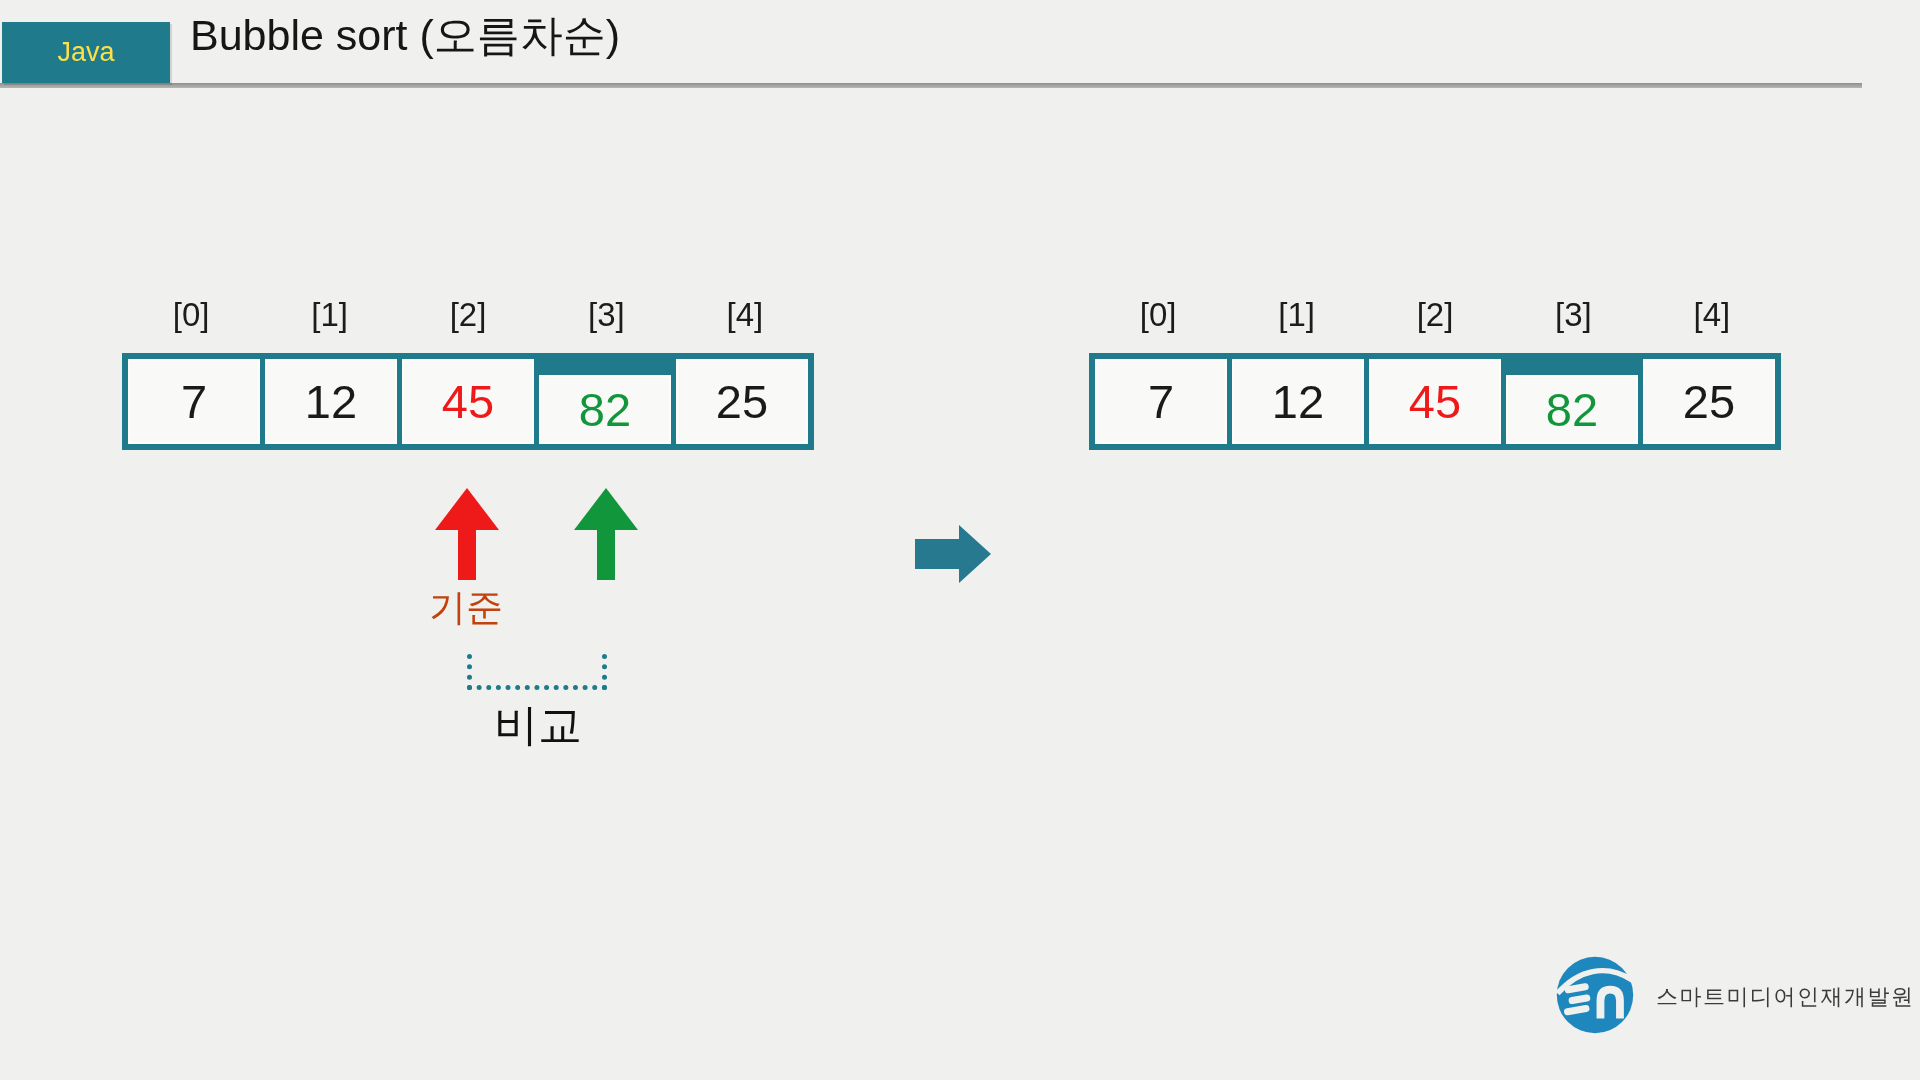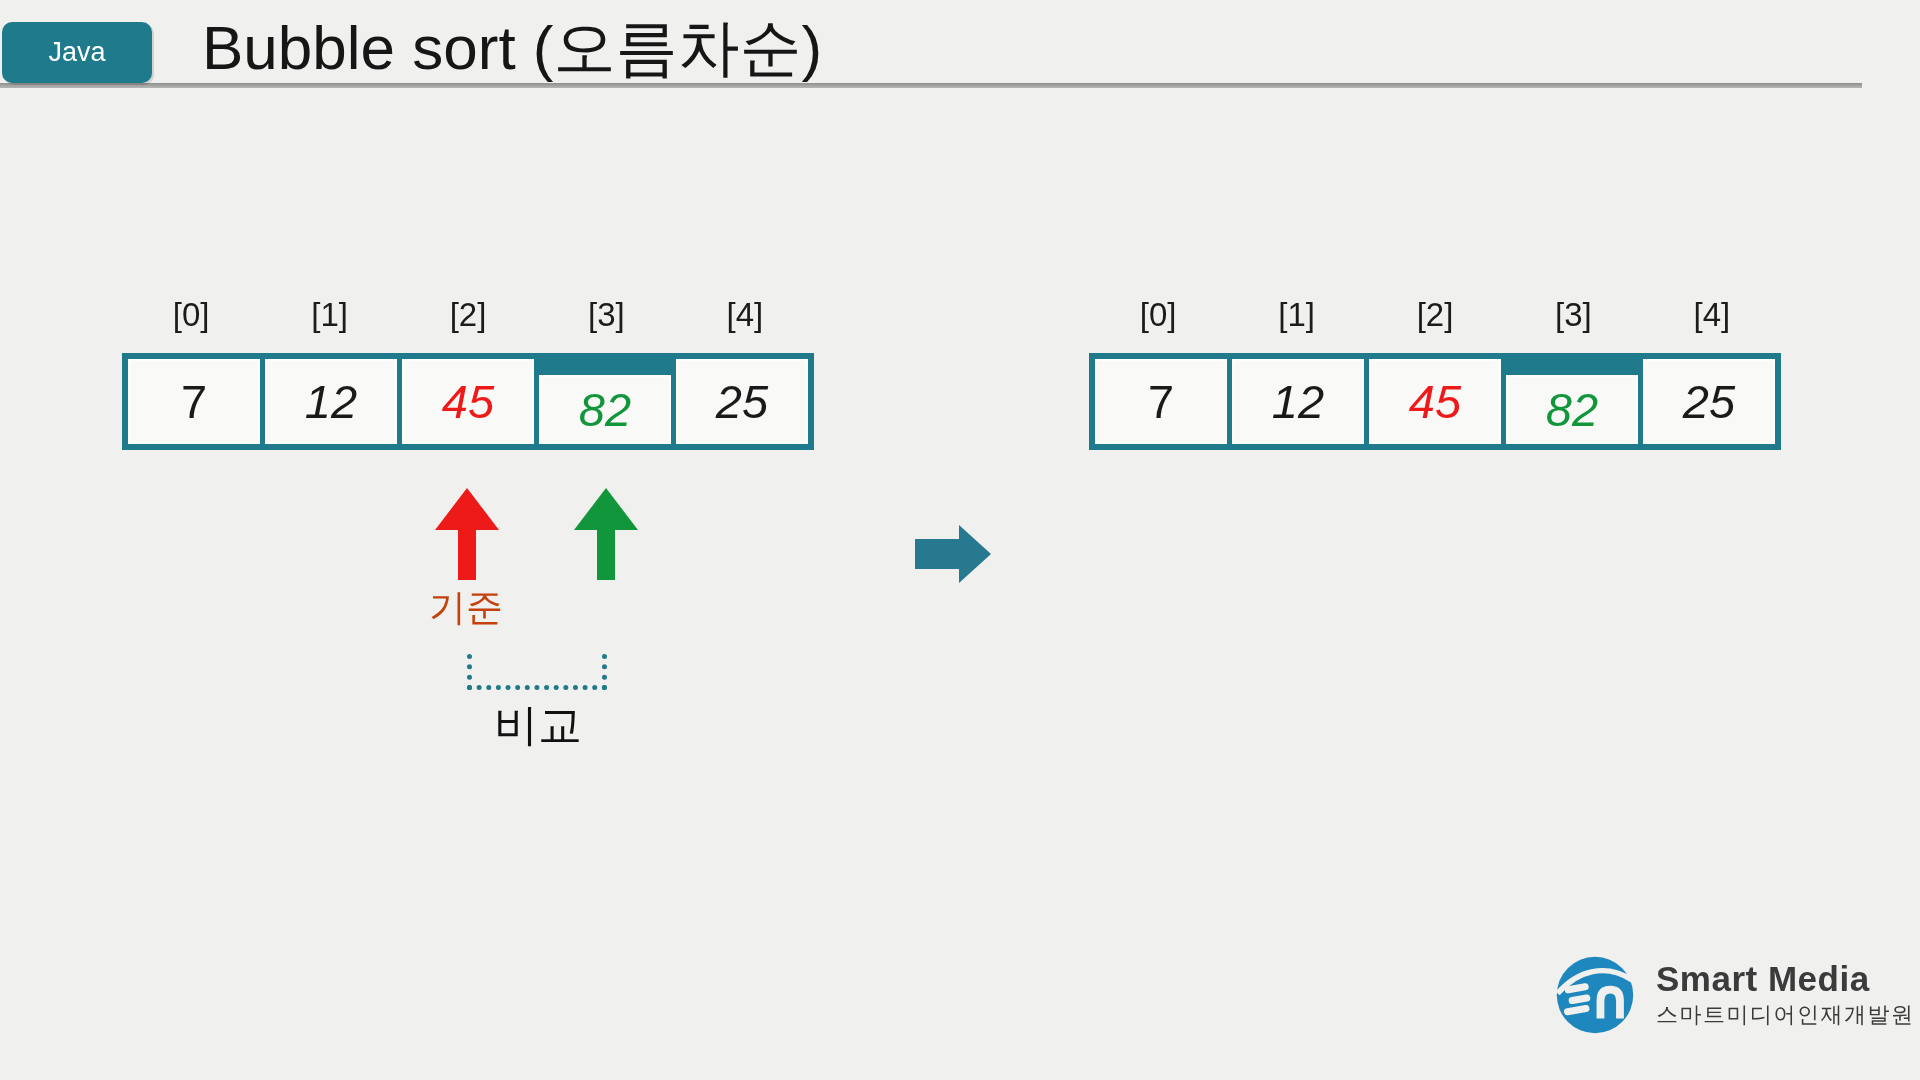--- a/index.html
+++ b/index.html
@@ -19,30 +19,29 @@
     background:var(--bg);
     font-family:"Liberation Sans", sans-serif;
     color:var(--ink);
   }
   
   .header-line{
     position:absolute;left:0;top:83px;width:1862px;height:5px;
     background:linear-gradient(to bottom,#8f8f8d,#b6b6b4);
   }
   .java-badge{
-    position:absolute;left:2px;top:22px;width:150px;height:61px;
+    position:absolute;left:2px;top:22px;width:168px;height:61px;
     background:var(--teal);
     display:flex;align-items:center;justify-content:center;
-    color:#ffffff;font-size:27px;
+    color:#fde047;font-size:27px;
     box-shadow:2px 2px 0 rgba(0,0,0,0.12);
-    border-radius:10px;
   }
   .page-title{
-    position:absolute;left:202px;top:8px;
-    font-size:62px;line-height:1.3;font-weight:400;color:var(--ink);
+    position:absolute;left:190px;top:8px;
+    font-size:43px;line-height:1.3;font-weight:400;color:var(--ink);
     white-space:nowrap;
   }
   
   .array-group{position:absolute;width:692px;}
   .array-group.left{left:122px;top:292px;}
   .array-group.right{left:1089px;top:292px;}
   .index-row{display:flex;width:100%;height:46px;}
   .index-label{
     flex:1;text-align:center;font-size:33px;color:#1c1c1c;line-height:46px;
   }
@@ -50,21 +49,21 @@
     display:flex;width:100%;height:97px;margin-top:15px;
     border:6px solid var(--teal);
     background:var(--teal);
   }
   .cell{
     flex:1;background:var(--cell-bg);
     display:flex;align-items:center;justify-content:center;
     font-size:47px;color:#1a1a1a;
     box-shadow:inset 0 0 0 2px rgba(255,255,255,0.65);
   }
-  .cell + .cell{margin-left:5px;font-style:italic;}
+  .cell + .cell{margin-left:5px;}
   .cell.red{color:var(--red);}
   .cell.green{color:var(--green);margin-top:16px;}
   .cell.black{color:#1a1a1a;}
   
   .up-arrow{position:absolute;width:64px;top:488px;}
   .up-arrow .head{
     width:0;height:0;margin:0 auto;
     border-left:32px solid transparent;
     border-right:32px solid transparent;
     border-bottom:42px solid currentColor;
@@ -170,16 +169,15 @@
     <circle cx="50" cy="50" r="49" fill="#1e87bd"></circle>
     <path d="M2 48 C 28 18, 64 9, 98 31" stroke="#f0f0ee" stroke-width="7" fill="none"></path>
     <g fill="#f0f0ee">
       <rect x="11" y="37" width="31" height="9" rx="4.5" transform="rotate(-10 26 41)"></rect>
       <rect x="16" y="51" width="28" height="9" rx="4.5" transform="rotate(-10 30 55)"></rect>
       <rect x="10" y="65" width="33" height="9" rx="4.5" transform="rotate(-10 26 69)"></rect>
     </g>
     <path d="M57 80 V57 Q57 43 69.5 43 Q82 43 82 57 V80" stroke="#f0f0ee" stroke-width="10" fill="none"></path>
   </svg>
   <div class="logo-text">
-    <div class="logo-name">Smart Media</div>
     <div class="logo-subtitle">스마트미디어인재개발원</div>
   </div>
 </div>
 
 </body></html>

